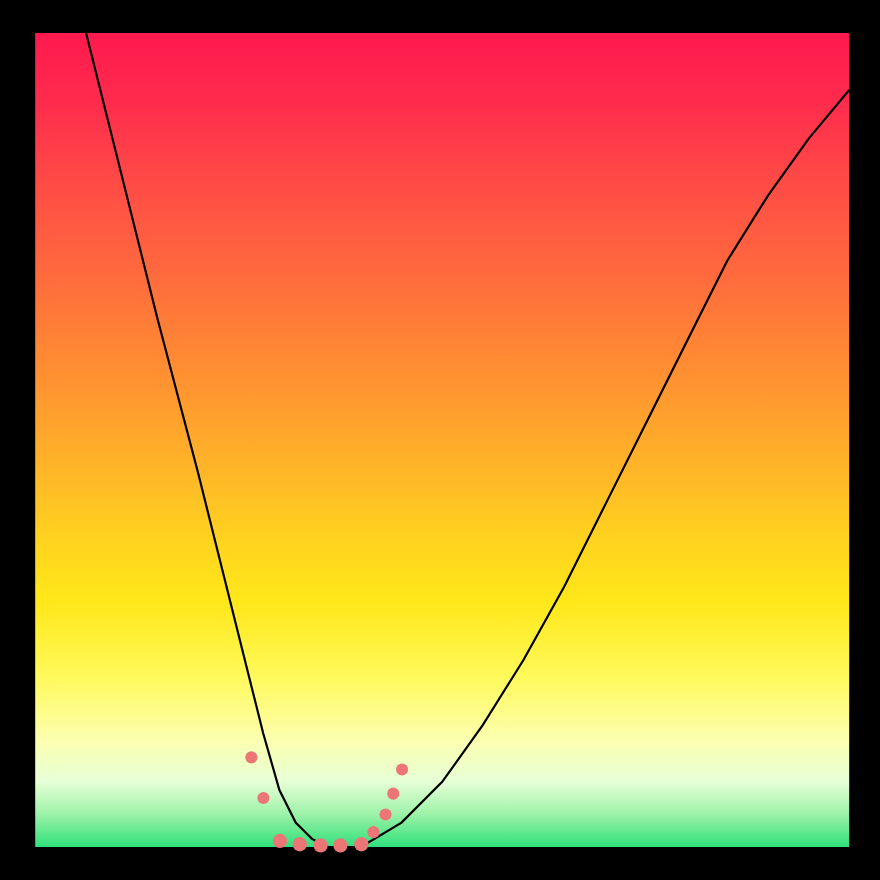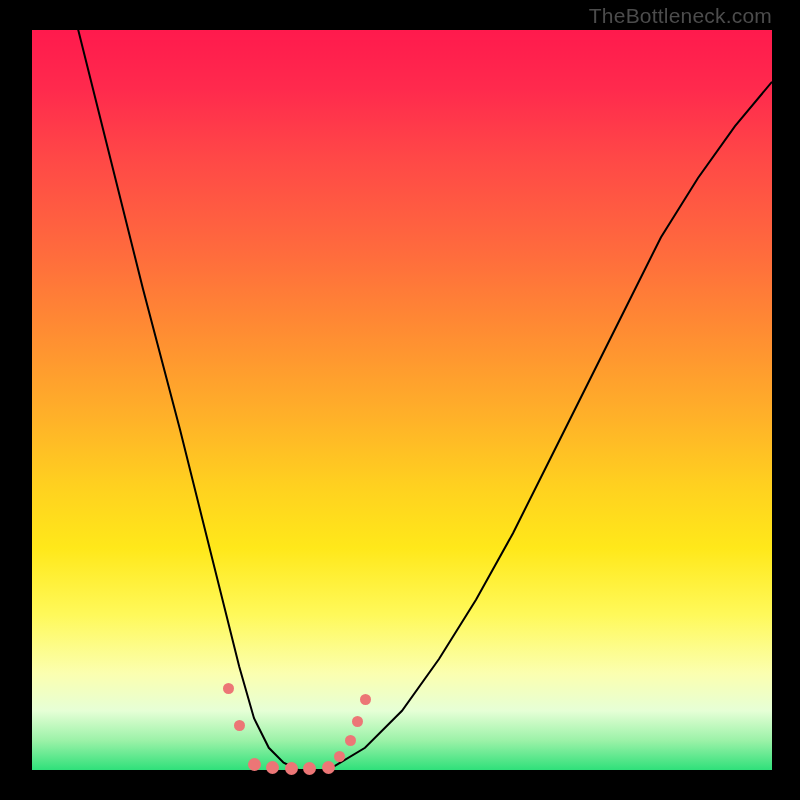--- a/index.html
+++ b/index.html
@@ -78,14 +78,13 @@
       <div class="marker" style="width: 13px; height: 13px; left: 266px; top: 760.54px;"></div>
       <div class="marker" style="width: 13px; height: 13px; left: 284.5px; top: 762.02px;"></div>
       <div class="marker" style="width: 13px; height: 13px; left: 303px; top: 762.02px;"></div>
       <div class="marker" style="width: 13px; height: 13px; left: 321.5px; top: 760.54px;"></div>
       <div class="marker" style="width: 11px; height: 11px; left: 333.6px; top: 751.18px;"></div>
       <div class="marker" style="width: 11px; height: 11px; left: 344.7px; top: 734.9px;"></div>
       <div class="marker" style="width: 11px; height: 11px; left: 352.1px; top: 716.4px;"></div>
       <div class="marker" style="width: 11px; height: 11px; left: 359.5px; top: 694.2px;"></div>
     </div>
 
-  <div class="watermark" id="watermark" style="top: 4px; right: 28px;">TheBottleneck.com</div>
 </div>
 
 </body></html>

